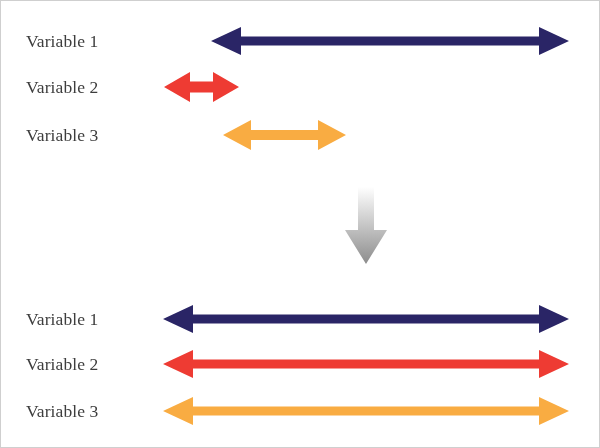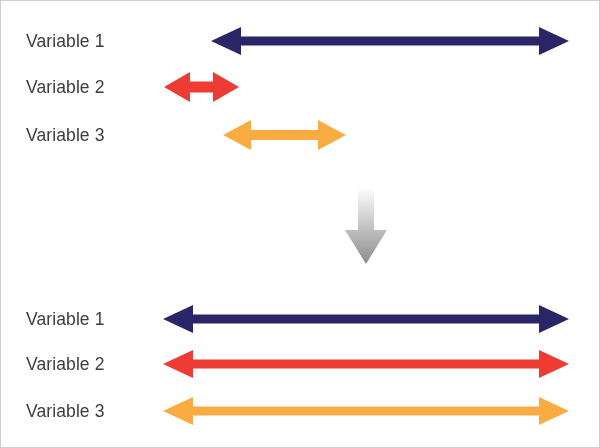--- a/index.html
+++ b/index.html
@@ -8,21 +8,21 @@
     background: #ffffff;
   }
   #canvas {
     position: relative;
     width: 600px;
     height: 448px;
     background: #ffffff;
     border: 1px solid #cfcfcf;
     box-sizing: border-box;
     overflow: hidden;
-    font-family: Liberation Sans, sans-serif;
+    font-family: Liberation Serif, serif;
   }
   .label {
     position: absolute;
     left: 25px;
     font-size: 17.5px;
     color: #3d3d3d;
     letter-spacing: 0.1px;
     white-space: nowrap;
     transform: translateY(-50%);
     font-weight: 400;

